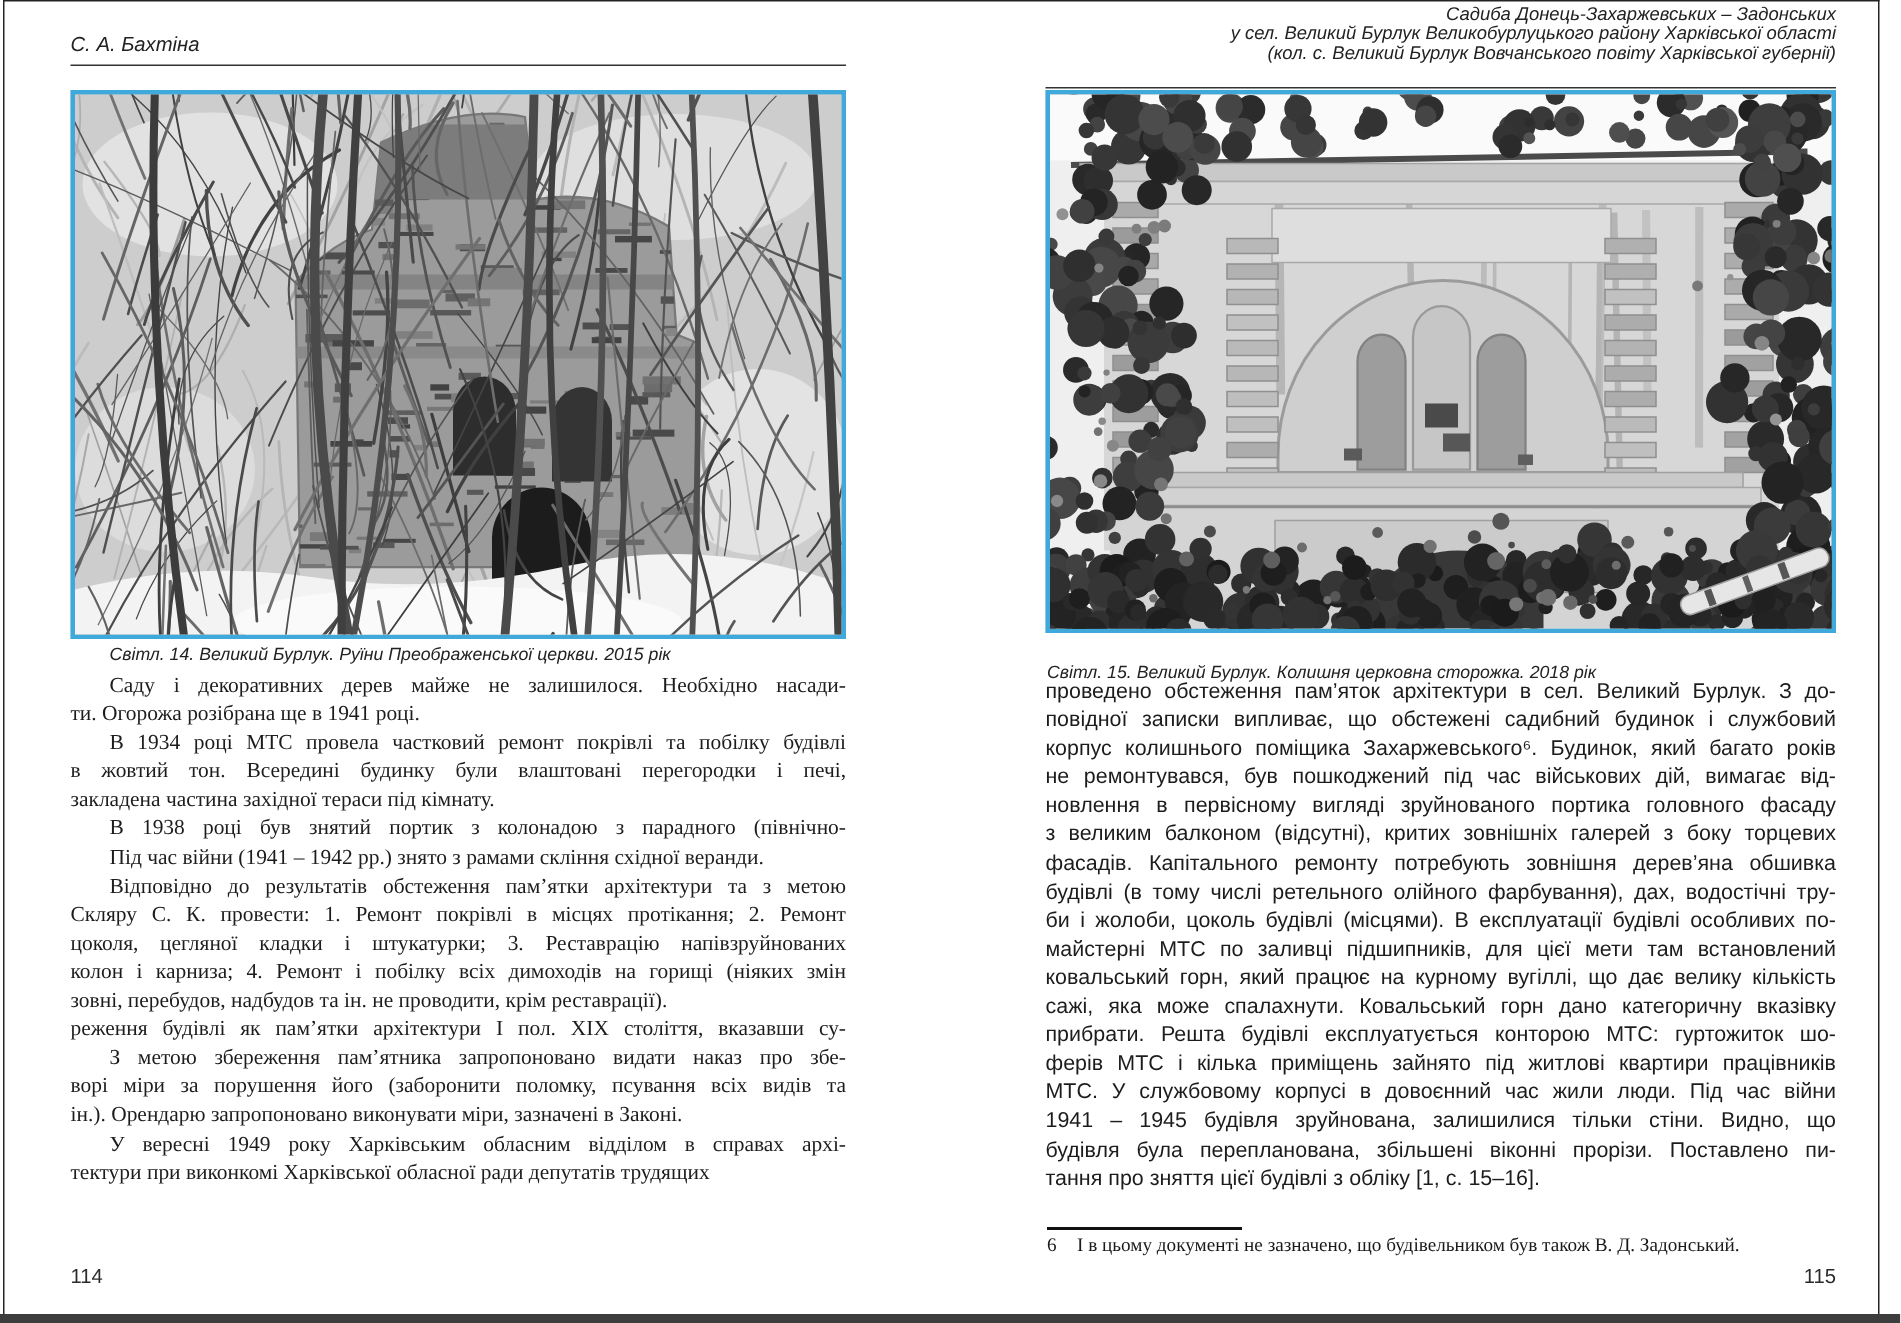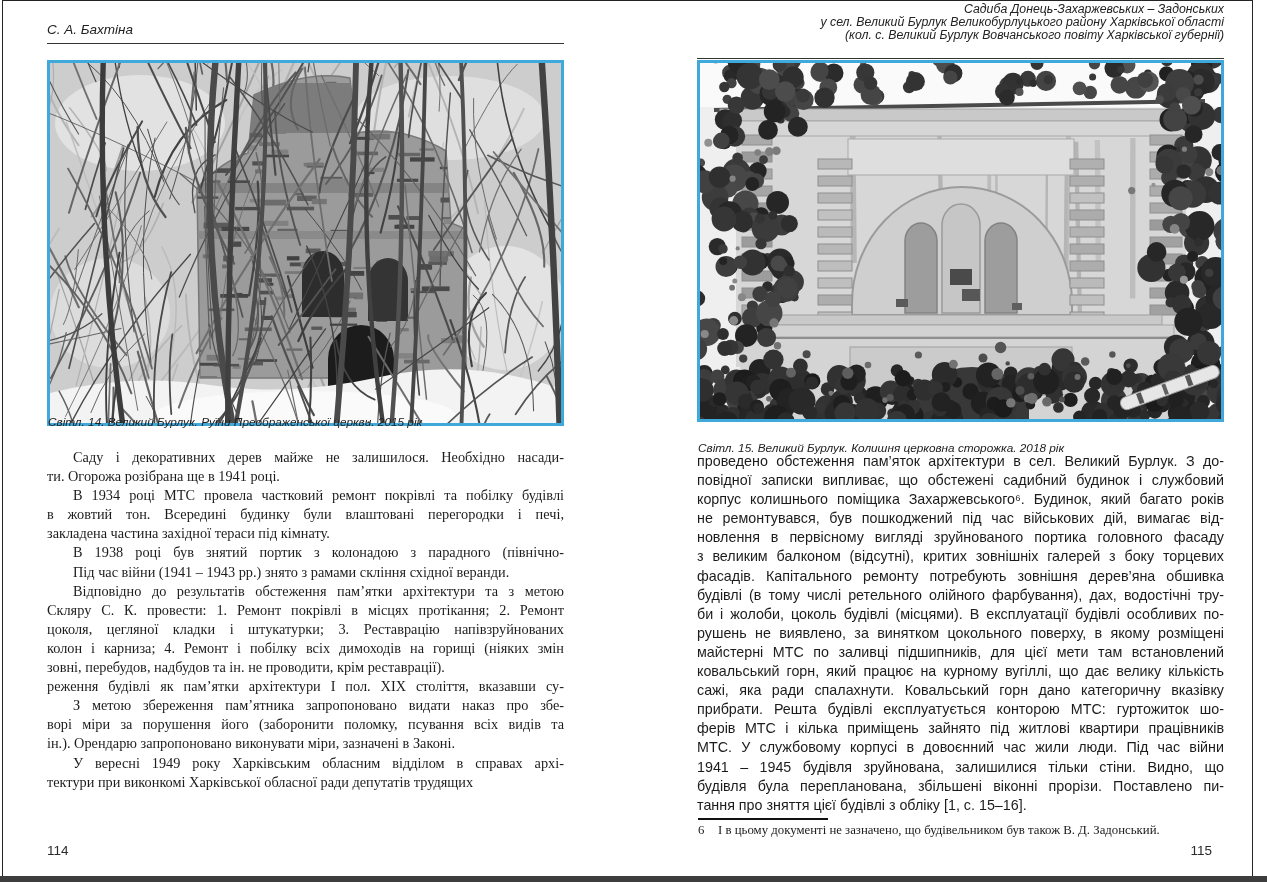--- a/index.html
+++ b/index.html
@@ -18,38 +18,38 @@
   .head-left{top:22px;font-size:13.5px;line-height:15px;padding-bottom:6px;}
   .head-right{top:3px;font-size:12.3px;line-height:13px;text-align:right;padding-bottom:16px;}
 
   .photo{position:absolute;top:60px;left:0;border:3px solid #3fa9dc;box-sizing:border-box;
          background:#cdcdcd;}
   .photo svg{display:block;}
   .photo-left{width:517px;height:366px;}
   .photo-right{width:527px;height:362px;}
 
   .caption{position:absolute;left:1px;font-style:italic;font-size:11.8px;color:#222;white-space:nowrap;}
-  .cap-left{top:415px;}
+  .cap-left{top:429px;margin-left:25px;}
   .cap-right{top:427px;margin-top:14px;}
 
   .body{position:absolute;width:100%;font-size:14.3px;line-height:19.1px;color:#1c1c1c;}
   .body-left{top:448px;font-family:Liberation Serif, serif;}
   .body-right{top:452px;}
   .line{text-align:justify;text-align-last:justify;}
   .line.last{text-align-last:left;}
   .line.indent{text-indent:26px;}
 
   .footnote-rule{position:absolute;top:818px;left:1px;width:130px;border-top:2px solid #111;}
   .footnote{position:absolute;top:823px;left:1px;width:100%;
             font-family:"Liberation Serif",serif;font-size:12.8px;color:#1a1a1a;}
   .footnote .fn-marker{display:inline-block;width:20px;}
 
   .page-number{position:absolute;top:843px;font-size:13.5px;color:#2b2b2b;}
   .pn-left{left:0;}
-  .pn-right{right:12px;text-align:left;}
+  .pn-right{right:0;text-align:left;}
 </style>
 </head>
 <body>
 
 <div class="sheet">
   <div class="frame"></div>
 
   <div class="col col-left">
     <div class="running-head head-left">С. А. Бахтіна</div>
 
@@ -494,21 +494,21 @@
         </div>
         <div class="para">
           <div class="line indent">В 1934 році МТС провела частковий ремонт покрівлі та побілку будівлі</div>
           <div class="line">в жовтий тон. Всередині будинку були влаштовані перегородки і печі,</div>
           <div class="line last">закладена частина західної тераси під кімнату.</div>
         </div>
         <div class="para">
           <div class="line indent">В 1938 році був знятий портик з колонадою з парадного (північно-</div>
         </div>
         <div class="para">
-          <div class="line last indent">Під час війни (1941 – 1943 рр.) знято з рамами скління східної веранди.</div>
+          <div class="line last indent">Під час війни (1941 – 1942 рр.) знято з рамами скління східної веранди.</div>
         </div>
         <div class="para">
           <div class="line indent">Відповідно до результатів обстеження пам’ятки архітектури та з метою</div>
           <div class="line">Скляру С. К. провести: 1. Ремонт покрівлі в місцях протікання; 2. Ремонт</div>
           <div class="line">цоколя, цегляної кладки і штукатурки; 3. Реставрацію напівзруйнованих</div>
           <div class="line">колон і карниза; 4. Ремонт і побілку всіх димоходів на горищі (ніяких змін</div>
           <div class="line last">зовні, перебудов, надбудов та ін. не проводити, крім реставрації).</div>
         </div>
         <div class="para">
           <div class="line">реження будівлі як пам’ятки архітектури I пол. XIX століття, вказавши су-</div>
@@ -1239,24 +1239,23 @@
         <div class="para">
           <div class="line">проведено обстеження пам’яток архітектури в сел. Великий Бурлук. З до-</div>
           <div class="line">повідної записки випливає, що обстежені садибний будинок і службовий</div>
           <div class="line">корпус колишнього поміщика Захаржевського⁶. Будинок, який багато років</div>
           <div class="line">не ремонтувався, був пошкоджений під час військових дій, вимагає від-</div>
           <div class="line">новлення в первісному вигляді зруйнованого портика головного фасаду</div>
           <div class="line">з великим балконом (відсутні), критих зовнішніх галерей з боку торцевих</div>
           <div class="line">фасадів. Капітального ремонту потребують зовнішня дерев’яна обшивка</div>
           <div class="line">будівлі (в тому числі ретельного олійного фарбування), дах, водостічні тру-</div>
           <div class="line">би і жолоби, цоколь будівлі (місцями). В експлуатації будівлі особливих по-</div>
-          <div class="line">рушень не виявлено, за винятком цокольного поверху, в якому розміщені</div>
           <div class="line">майстерні МТС по заливці підшипників, для цієї мети там встановлений</div>
           <div class="line">ковальський горн, який працює на курному вугіллі, що дає велику кількість</div>
-          <div class="line">сажі, яка ради спалахнути. Ковальський горн дано категоричну вказівку</div>
+          <div class="line">сажі, яка може спалахнути. Ковальський горн дано категоричну вказівку</div>
           <div class="line">прибрати. Решта будівлі експлуатується конторою МТС: гуртожиток шо-</div>
           <div class="line">ферів МТС і кілька приміщень зайнято під житлові квартири працівників</div>
           <div class="line">МТС. У службовому корпусі в довоєнний час жили люди. Під час війни</div>
           <div class="line">1941 – 1945 будівля зруйнована, залишилися тільки стіни. Видно, що</div>
           <div class="line">будівля була перепланована, збільшені віконні прорізи. Поставлено пи-</div>
           <div class="line last">тання про зняття цієї будівлі з обліку [1, с. 15–16].</div>
         </div>
       </div>
 
     <div class="footnote-rule"></div>

